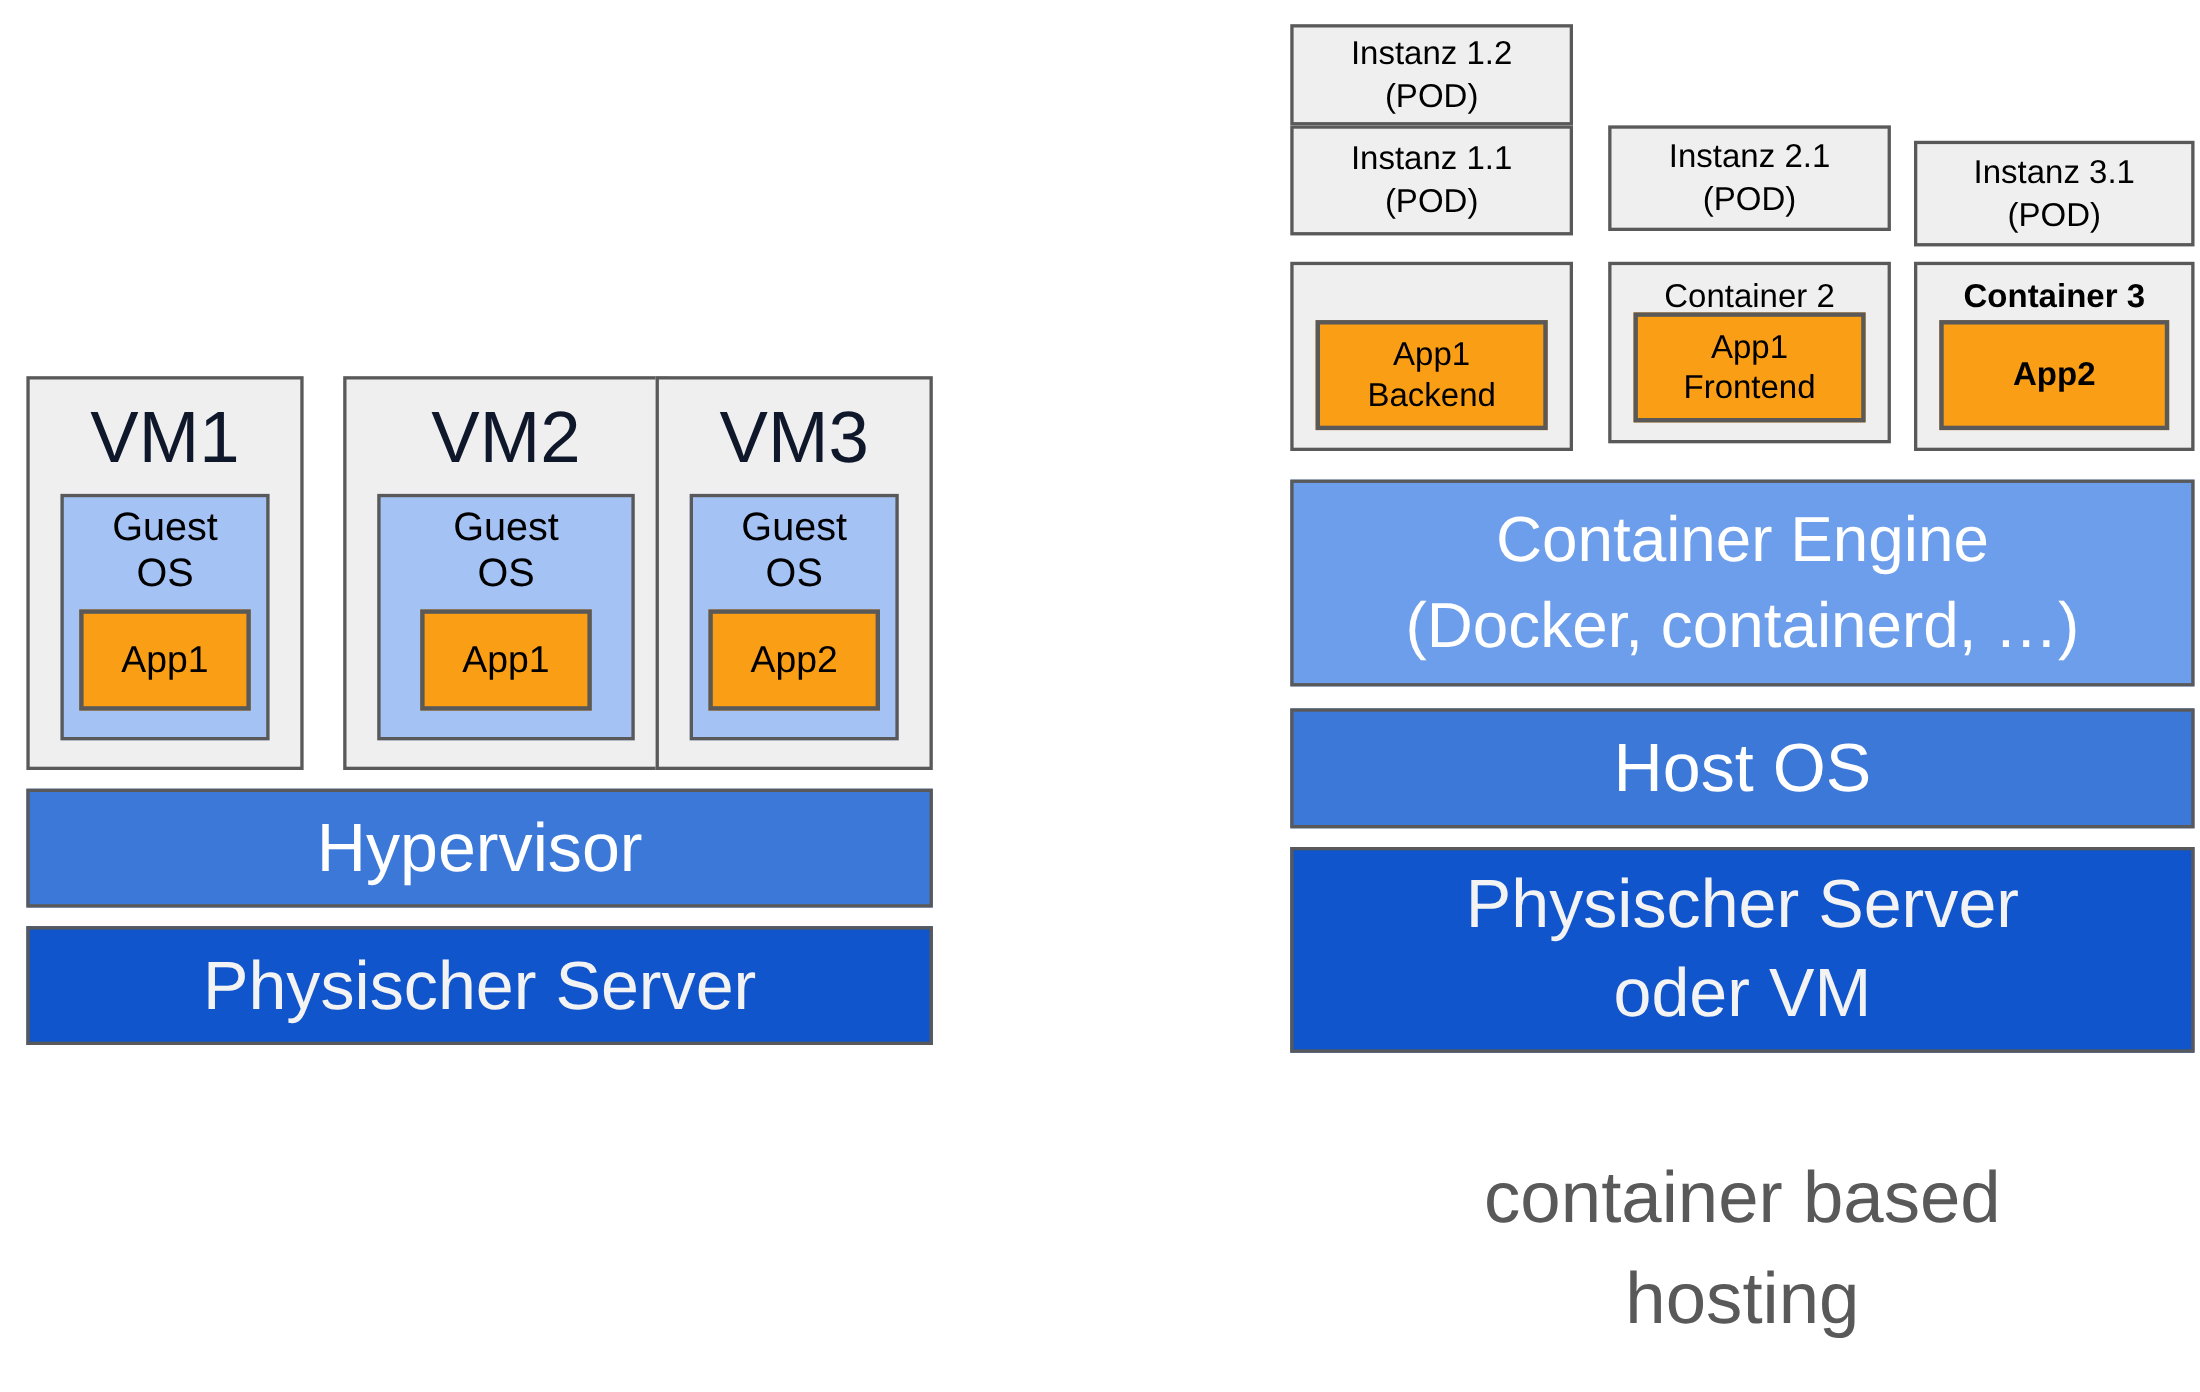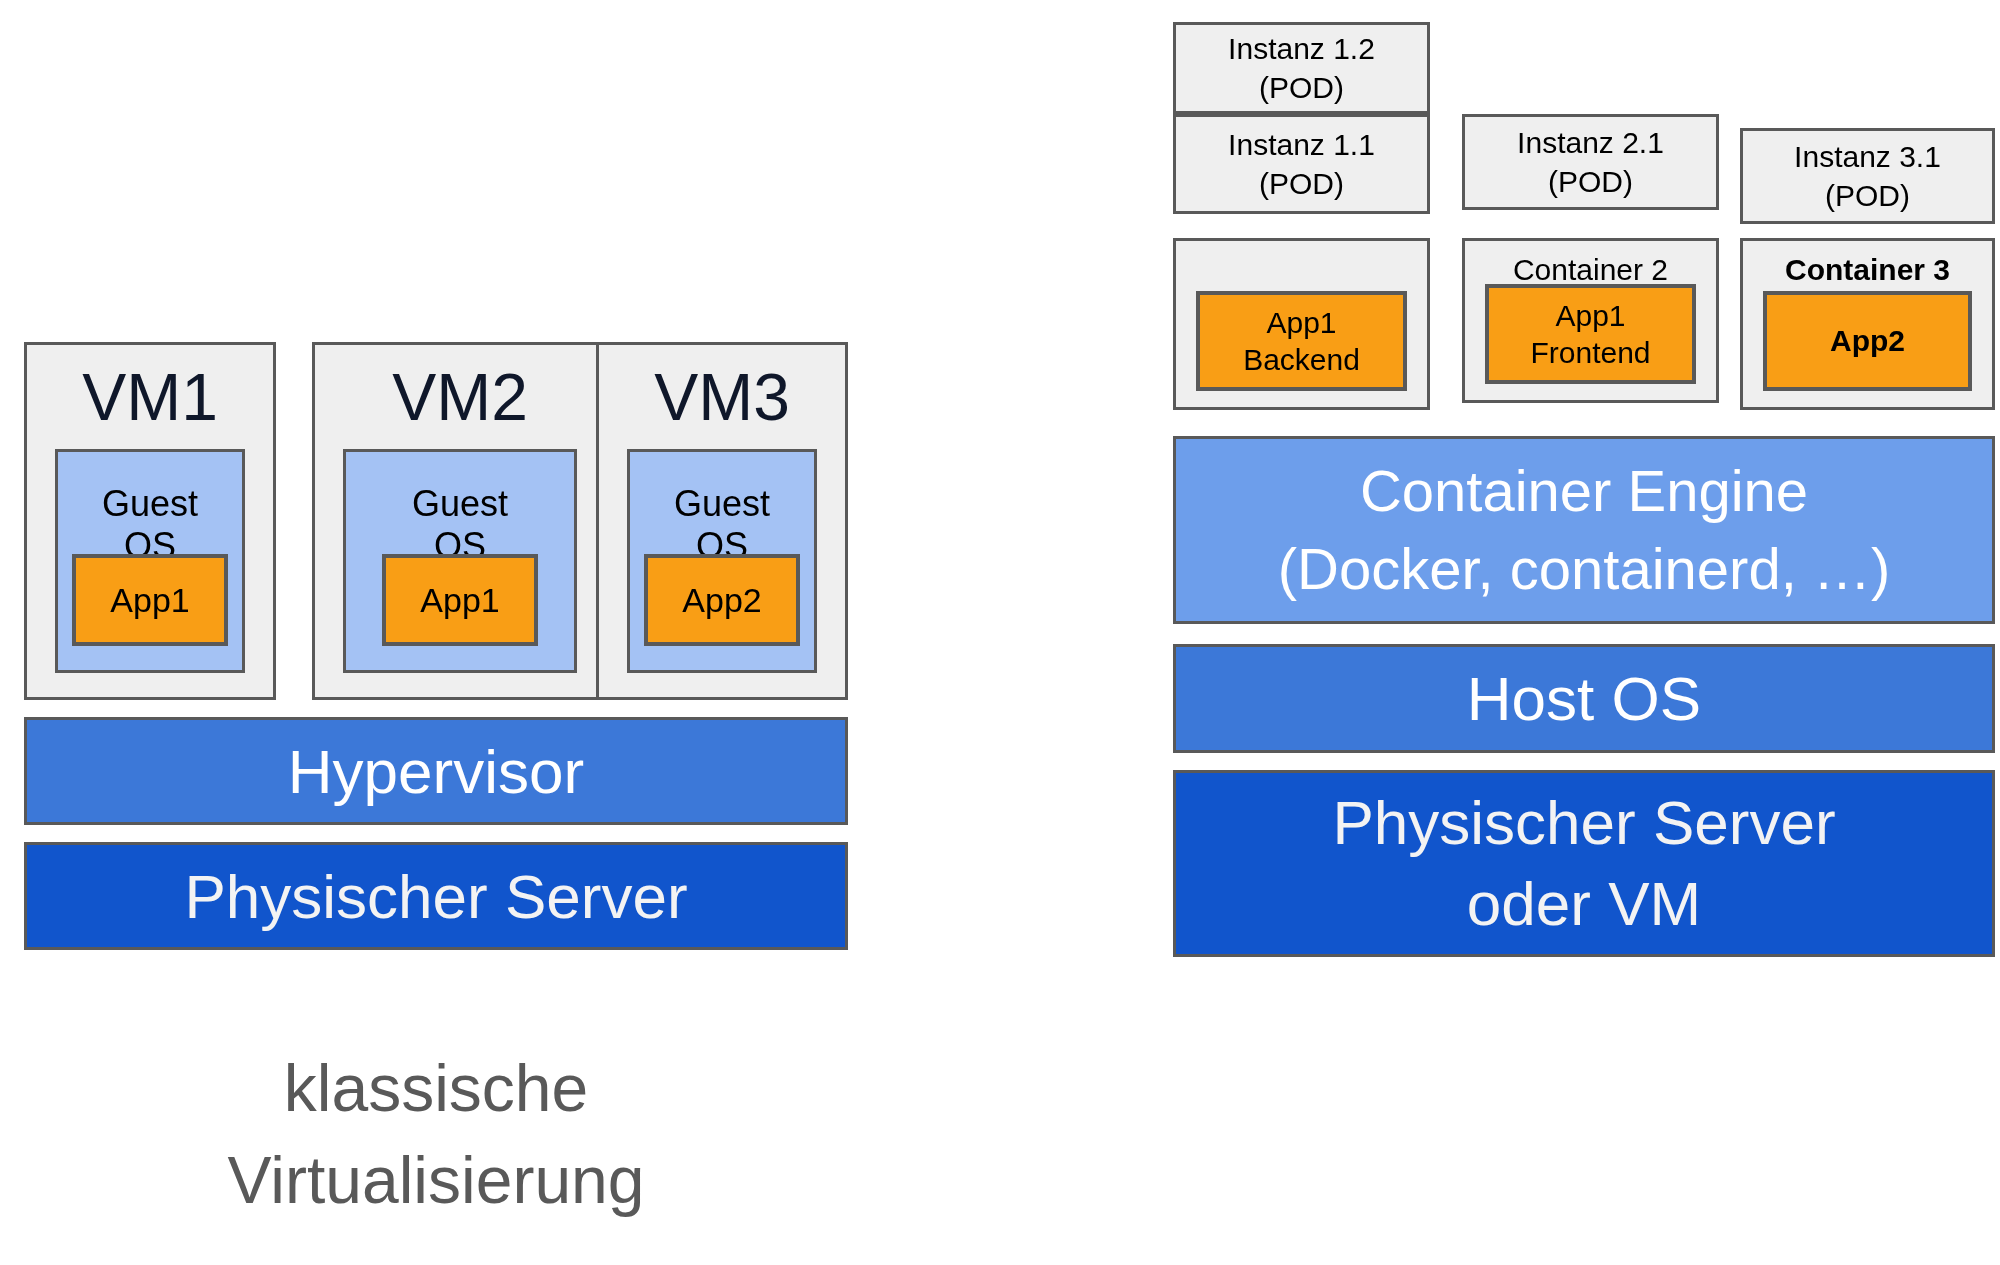--- a/index.html
+++ b/index.html
@@ -24,21 +24,21 @@
   .vm-title{
     height:104px;line-height:104px;
     text-align:center;font-size:66px;color:#0f172a;
   }
   .guest{
     position:absolute;left:28px;right:28px;top:104px;bottom:24px;
     background:var(--guest-os-fill);
     border:3px solid var(--box-border);
   }
   .guest-label{
-    padding-top:31px;text-align:center;
+    padding-top:6px;text-align:center;
     font-size:36px;line-height:1.18;color:#000;white-space:pre-line;
   }
   .vm-app{
     position:absolute;left:50%;transform:translateX(-50%);
     bottom:24px;width:156px;height:92px;
     background:var(--app-fill);
     border:4px solid var(--box-border);
     display:flex;align-items:center;justify-content:center;
     font-size:34px;color:#000;
   }
@@ -117,22 +117,20 @@
     <div class="guest">
       <div class="guest-label">Guest
 OS</div>
       <div class="vm-app">App2</div>
     </div>
   </div>
 
   <div class="bar" id="hypervisor">Hypervisor</div>
   <div class="bar" id="phys-left">Physischer Server</div>
 
-  <div class="caption" id="caption-left">klassische
-Virtualisierung</div>
 
   <div class="pod" id="pod12">Instanz 1.2
 (POD)</div>
   <div class="pod" id="pod11">Instanz 1.1
 (POD)</div>
   <div class="pod" id="pod21">Instanz 2.1
 (POD)</div>
   <div class="pod" id="pod31">Instanz 3.1
 (POD)</div>
 
@@ -151,14 +149,16 @@
     <div class="cbox-title">Container 3</div>
     <div class="cbox-app">App2</div>
   </div>
 
   <div class="bar" id="engine">Container Engine
 (Docker, containerd, …)</div>
   <div class="bar" id="host-os">Host OS</div>
   <div class="bar" id="phys-right">Physischer Server
 oder VM</div>
 
+  <div class="caption" id="caption-right">container based
+hosting</div>
 
 </div>
 
 </body></html>

